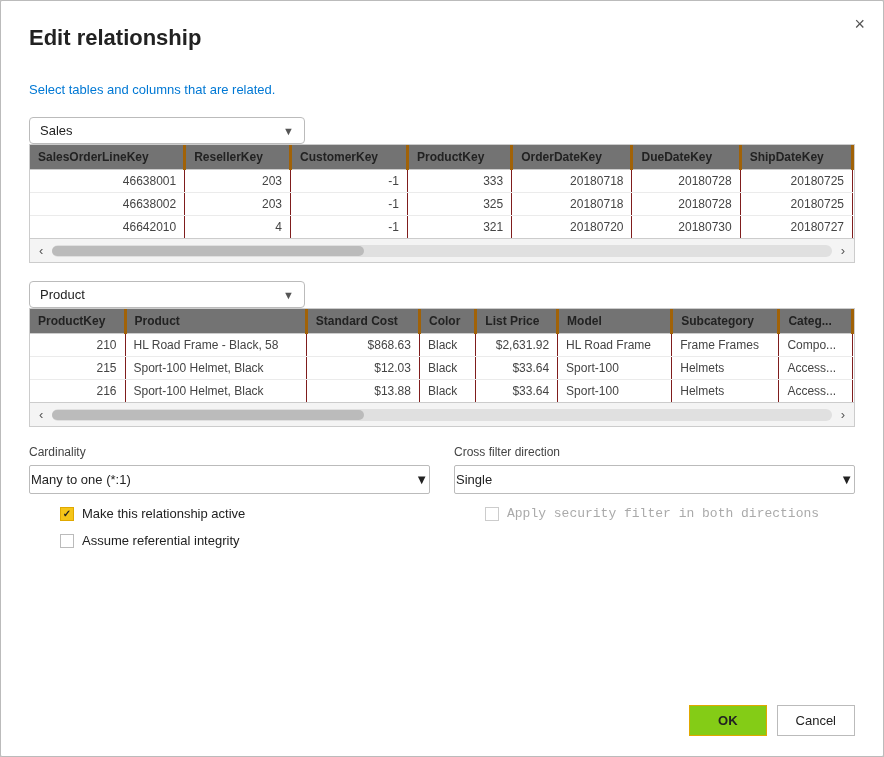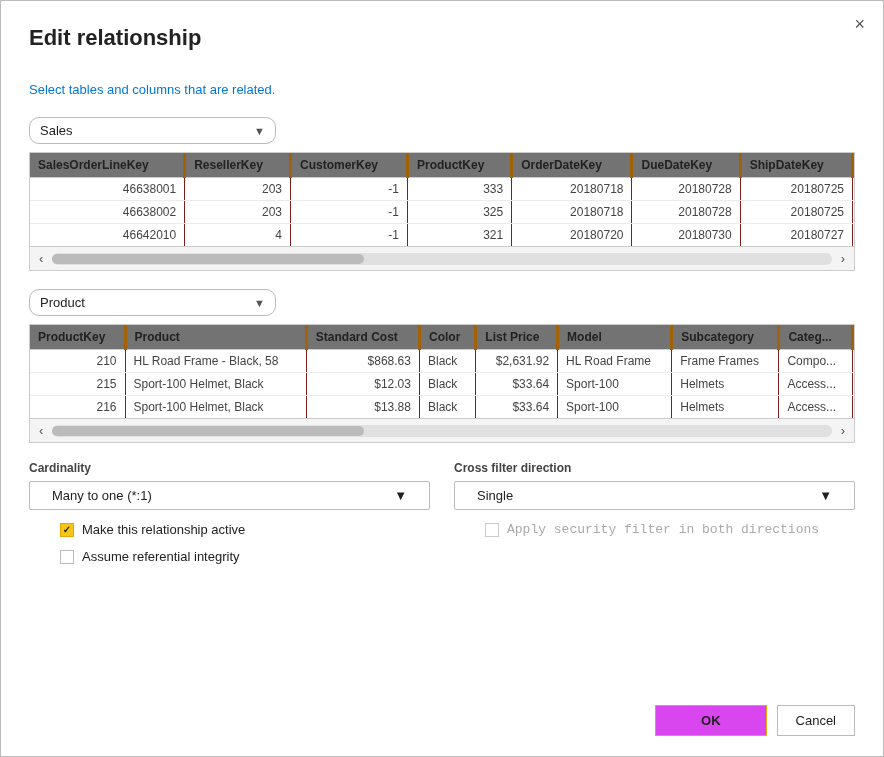--- a/index.html
+++ b/index.html
@@ -47,24 +47,24 @@
       margin-bottom: 20px;
       margin-top: 13px;
     }
     .table-section {
       margin-bottom: 18px;
     }
     .dropdown-select {
       display: flex;
       align-items: center;
       border: 1px solid #bbb;
-      border-radius: 10px;
+      border-radius: 4px;
       padding: 5px 10px;
-      width: 247px;
-      margin-bottom: 8px;
+      width: 276px;
+      margin-bottom: 0;
       cursor: pointer;
       background: #fff;
       justify-content: space-between;
       font-size: 13px;
       color: #222;
     }
     .dropdown-select .chevron {
       color: #555;
       font-size: 11px;
       margin-left: 8px;
@@ -128,28 +128,28 @@
       top: 1px;
       height: 10px;
       width: 40%;
       background: #bbb;
       border-radius: 5px;
     }
     .field-label {
       font-size: 12px;
       color: #444;
       margin-bottom: 6px;
-      font-weight: 700;
+      font-weight: 400;
     }
     .full-dropdown {
       display: flex;
       align-items: center;
       border: 1px solid #bbb;
       border-radius: 2px;
-      padding: 6px 22px;
+      padding: 6px 1px;
       width: 100%;
       cursor: pointer;
       background: #fff;
       justify-content: space-between;
       font-size: 13px;
       color: #222;
     }
     .checkbox-row {
       display: flex;
       align-items: center;
@@ -190,23 +190,23 @@
       font-family: Liberation Mono, monospace;
     }
     .footer-buttons {
       display: flex;
       justify-content: flex-end;
       gap: 10px;
       margin-top: auto;
       padding-top: 12px;
     }
     .btn-ok {
-      background: #d946ef;
+      background: #84cc16;
       border: 1px solid #e0a800;
-      padding: 7px 45px;
+      padding: 7px 28px;
       font-size: 13px;
       font-weight: 600;
       cursor: pointer;
       color: #222;
     }
     .btn-cancel {
       background: #fff;
       border: 1px solid #bbb;
       padding: 7px 18px;
       font-size: 13px;

